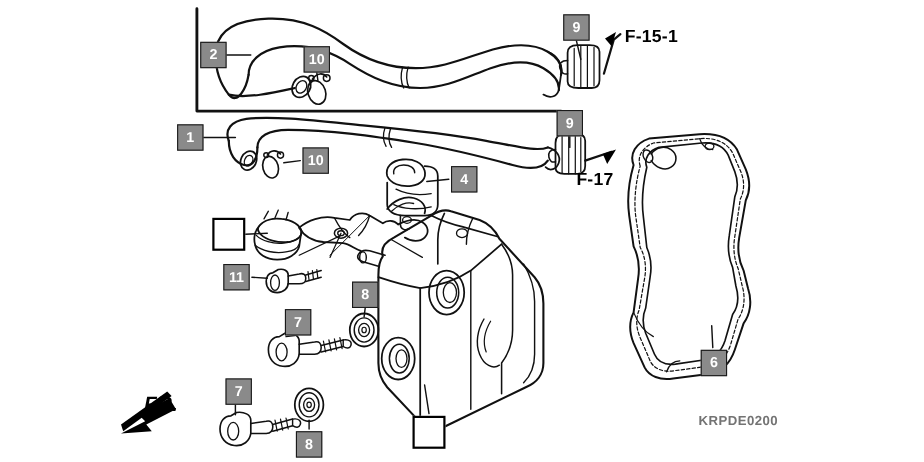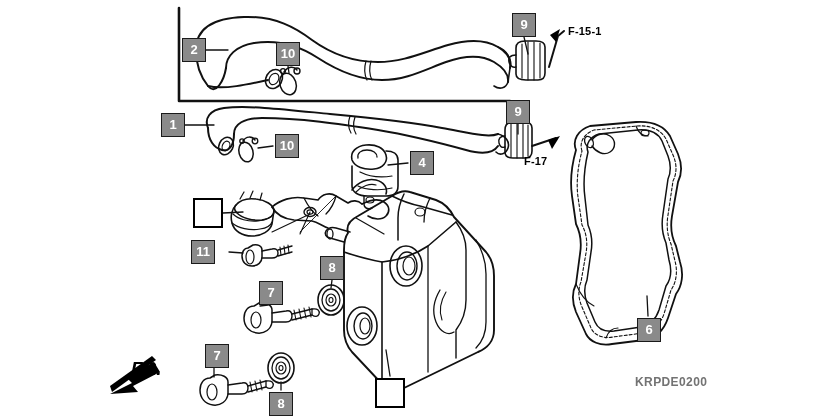--- a/index.html
+++ b/index.html
@@ -9,21 +9,21 @@
   svg.layer{position:absolute;left:0;top:0;width:840px;height:420px;}
 
   
   .chip{position:absolute;width:24px;height:24px;background:#8a8a8a;
         border:1px solid #1a1a1a;box-sizing:border-box;color:#ffffff;
         font-size:13px;font-weight:bold;line-height:22px;text-align:center;
         font-family:"Liberation Sans",sans-serif;}
   
   .chip.blank{background:#ffffff;border:2px solid #000000;color:transparent;
         width:30px;height:30px;}
-  .lbl{position:absolute;font-weight:bold;font-size:11px;color:#000;
+  .lbl{position:absolute;font-weight:bold;font-size:16px;color:#000;
        letter-spacing:.2px;white-space:nowrap;font-family:"Liberation Sans",sans-serif;}
   .draw-id{position:absolute;font-size:12px;font-weight:bold;color:#737373;
        letter-spacing:.4px;font-family:"Liberation Sans",sans-serif;padding-left:19px;}
   .fr{position:absolute;font-size:19px;font-weight:bold;font-style:italic;
        color:#000;font-family:Liberation Sans, sans-serif;}
 </style>
 </head>
 <body>
 
 <div id="stage">
@@ -303,21 +303,21 @@
     </g>
   </svg>
 
   <div class="chip" style="left:182px;top:38px">2</div>
   <div class="chip" style="left:276px;top:42px">10</div>
   <div class="chip" style="left:512px;top:13px">9</div>
   <div class="chip" style="left:161px;top:113px">1</div>
   <div class="chip" style="left:275px;top:134px">10</div>
   <div class="chip" style="left:506px;top:100px">9</div>
   <div class="chip" style="left:410px;top:151px">4</div>
-  <div class="chip" style="left:191px;top:240px">11</div>
+  <div class="chip" style="left:203px;top:240px">11</div>
   <div class="chip" style="left:320px;top:256px">8</div>
   <div class="chip" style="left:259px;top:281px">7</div>
   <div class="chip" style="left:205px;top:344px">7</div>
   <div class="chip" style="left:269px;top:392px">8</div>
   <div class="chip" style="left:637px;top:318px">6</div>
 
   <div class="chip blank" style="left:193px;top:198px"></div>
   <div class="chip blank" style="left:375px;top:378px"></div>
 
   <div class="lbl" style="left:568px;top:25px">F-15-1</div>

